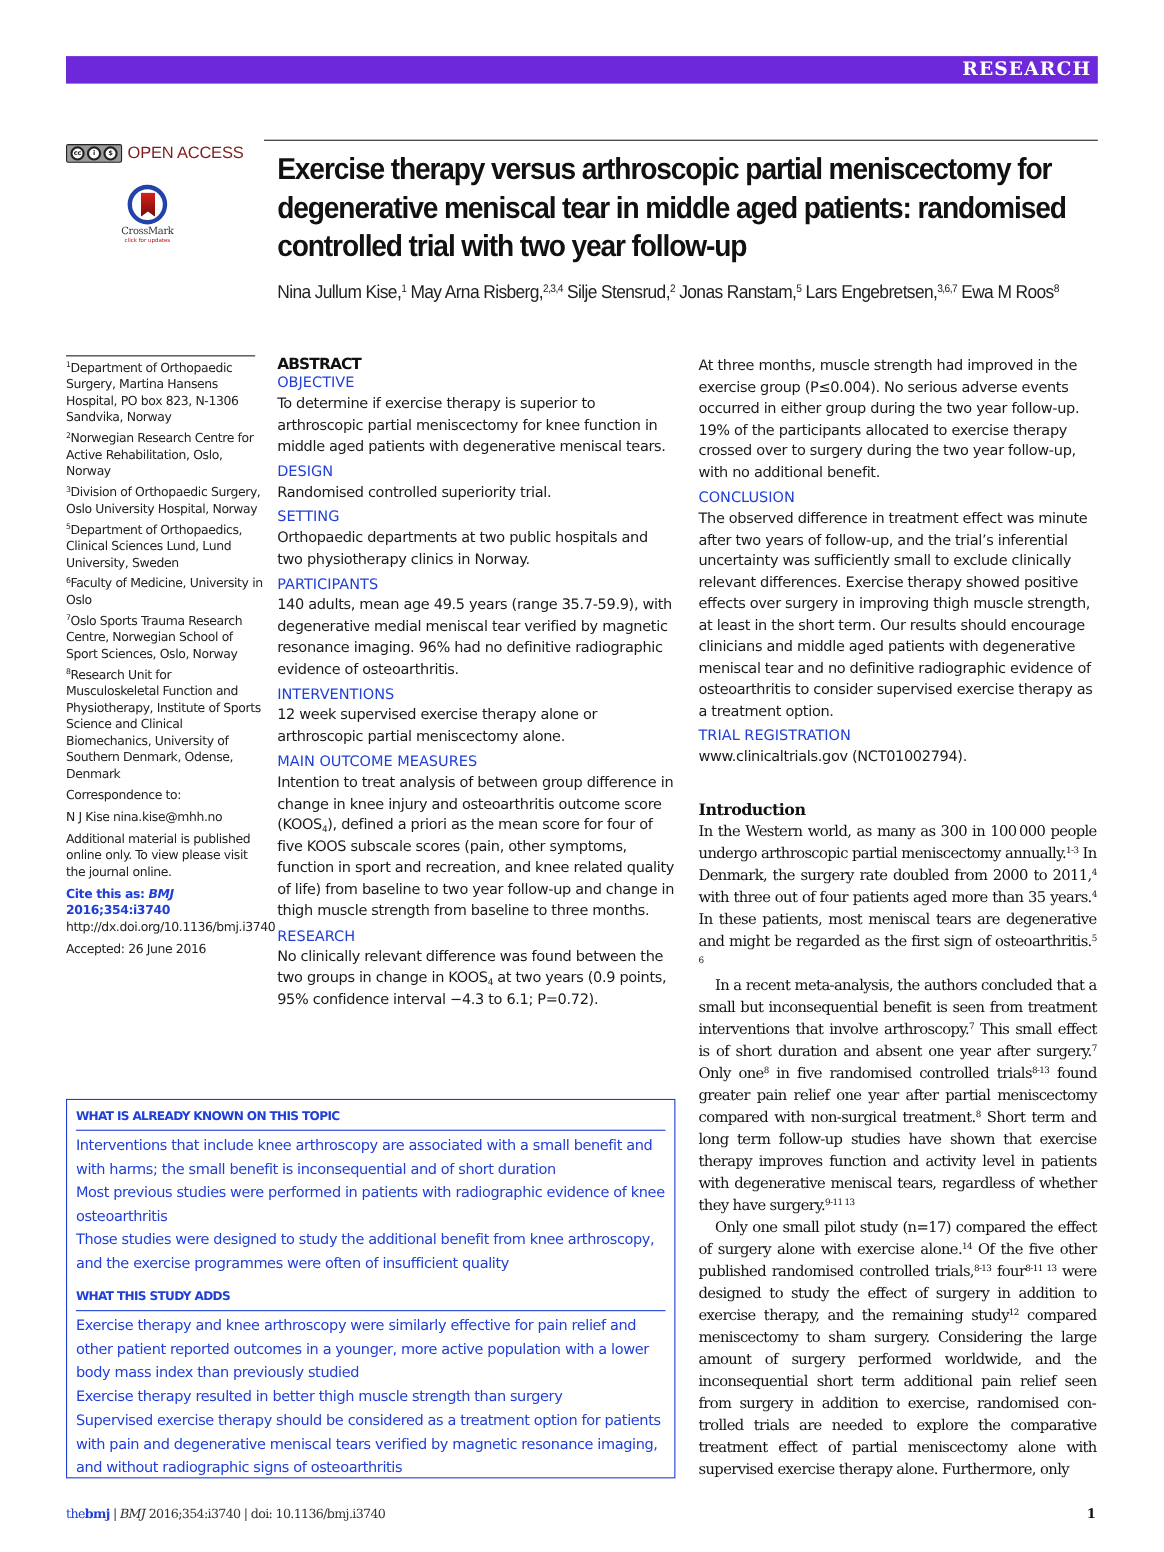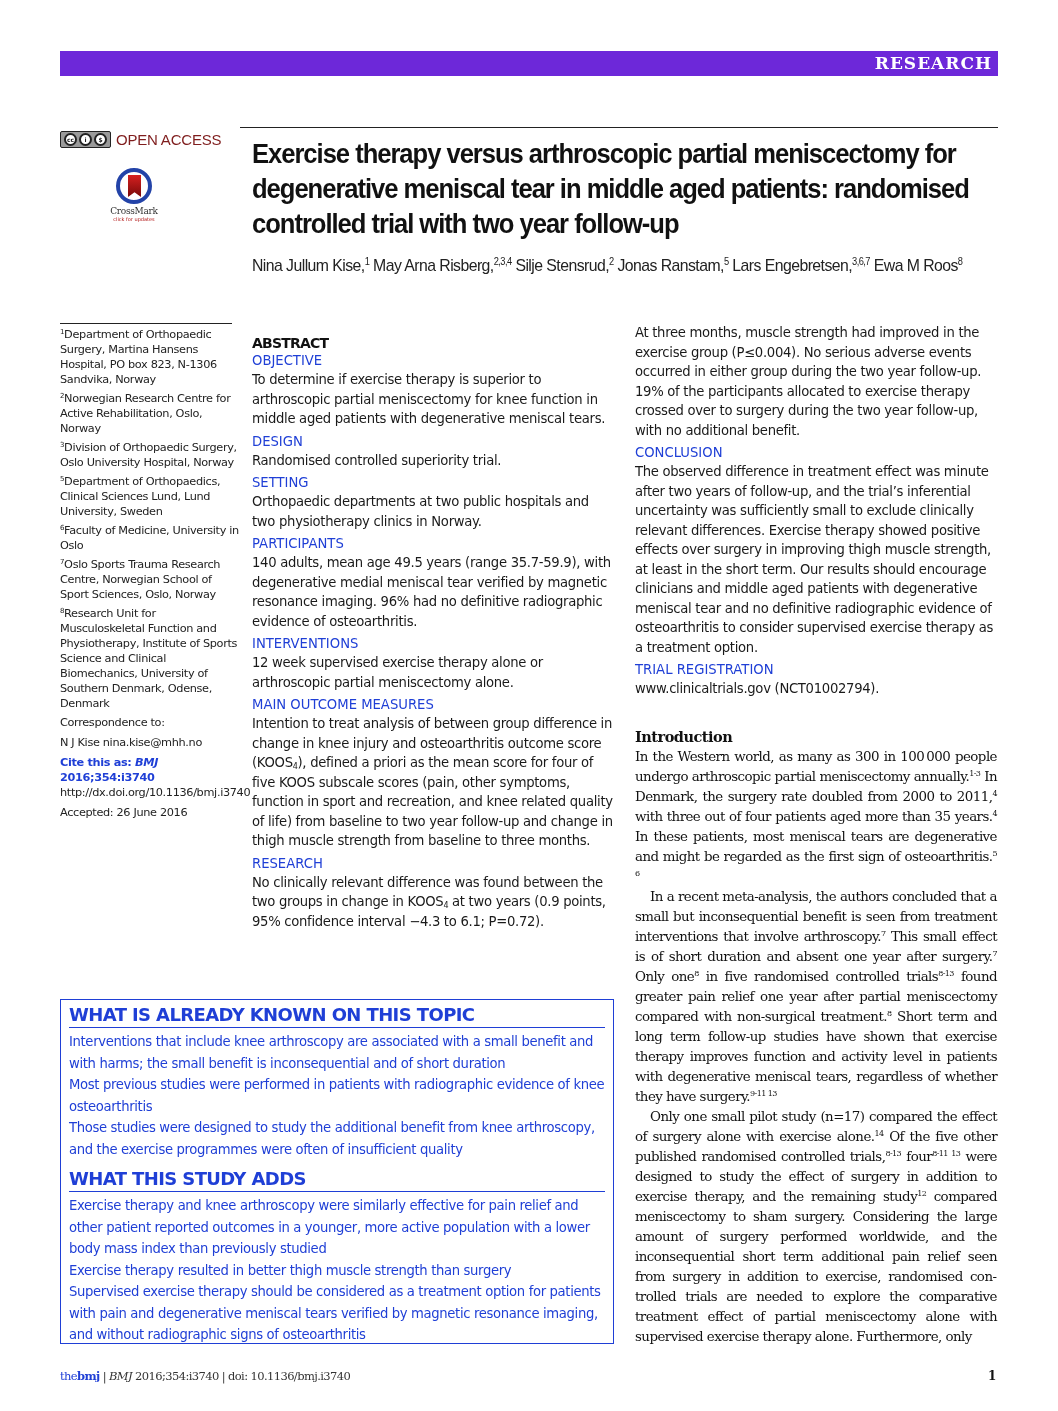--- a/index.html
+++ b/index.html
@@ -27,35 +27,35 @@
 
   .aff-rule { position: absolute; left: 60px; top: 323px; width: 172px; height: 1px; background: #222; }
   .sidebar { position: absolute; left: 60px; top: 327px; width: 180px; font-family: "DejaVu Sans", sans-serif; font-size: 11.3px; line-height: 15px; color: #222; letter-spacing: -0.35px; }
   .aff { margin-bottom: 4px; }
   .aff sup { font-size: 7px; vertical-align: 4px; line-height: 0; }
   .side-block { margin-bottom: 5px; }
   .cite { color: #1f3fd6; font-weight: bold; }
   .cite i { font-style: italic; }
 
   .abstract { position: absolute; left: 252px; top: 323px; width: 362px; font-size: 13.2px; line-height: 19.5px; letter-spacing: -0.3px; color: #1a1a1a; }
-  .abs-title { font-weight: bold; font-size: 14px; color: #111; letter-spacing: -0.8px; line-height: 17px; margin-top: 12px; }
+  .abs-title { font-weight: bold; font-size: 14px; color: #111; letter-spacing: -0.8px; line-height: 17px; }
   .abs-head { color: #1f3fd6; font-size: 13.2px; font-weight: normal; line-height: 18px; letter-spacing: 0px; }
   .abs-body { margin-bottom: 4px; }
   .abs-body sub { font-size: 8px; vertical-align: -2px; line-height: 0; }
 
   .col3 { position: absolute; left: 635px; top: 323px; width: 362px; font-size: 13.2px; line-height: 19.5px; letter-spacing: -0.3px; }
 
   .intro { position: absolute; left: 635px; top: 727px; width: 362px; font-family: "DejaVu Serif", serif; font-size: 13.4px; line-height: 20px; color: #111; letter-spacing: -0.55px; text-align: justify; }
   .intro-head { font-weight: bold; font-size: 14.5px; line-height: 20px; margin-bottom: 0; letter-spacing: -0.5px; }
   .intro p { text-indent: 0; }
   .intro p + p { text-indent: 15px; }
   .intro sup { font-size: 8px; vertical-align: 5px; line-height: 0; }
 
   .boxes { position: absolute; left: 60px; top: 999px; width: 554px; height: 345px; border: 1.5px solid #1f3fd6; padding: 2px 8px 0 8px; color: #1f3fd6; font-size: 13.2px; line-height: 21.5px; letter-spacing: -0.35px; }
-  .box-head { font-weight: bold; font-size: 18px; line-height: 25px; letter-spacing: -0.6px; border-bottom: 1.5px solid #1f3fd6; margin-bottom: 3px; }
+  .box-head { font-weight: bold; font-size: 11px; line-height: 25px; letter-spacing: -0.6px; border-bottom: 1.5px solid #1f3fd6; margin-bottom: 3px; }
   .box-item { margin-bottom: 0px; }
   .box-sep { height: 6px; }
 
   .footer { position: absolute; left: 60px; top: 1369px; font-family: "DejaVu Serif", serif; font-size: 11.5px; color: #333; letter-spacing: -0.6px; }
   .footer .the { color: #1f3fd6; }
   .footer .bmj { color: #1f3fd6; font-weight: bold; }
   .footer i { font-style: italic; }
   .page-num { position: absolute; left: 988px; top: 1369px; font-family: "DejaVu Serif", serif; font-weight: bold; font-size: 12px; color: #111; }
 </style>
 </head>
@@ -92,20 +92,21 @@
       <div class="aff"><sup>1</sup>Department of Orthopaedic Surgery, Martina Hansens Hospital, PO box 823, N-1306 Sandvika, Norway</div>
       <div class="aff"><sup>2</sup>Norwegian Research Centre for Active Rehabilitation, Oslo, Norway</div>
       <div class="aff"><sup>3</sup>Division of Orthopaedic Surgery, Oslo University Hospital, Norway</div>
       <div class="aff"><sup>5</sup>Department of Orthopaedics, Clinical Sciences Lund, Lund University, Sweden</div>
       <div class="aff"><sup>6</sup>Faculty of Medicine, University in Oslo</div>
       <div class="aff"><sup>7</sup>Oslo Sports Trauma Research Centre, Norwegian School of Sport Sciences, Oslo, Norway</div>
       <div class="aff"><sup>8</sup>Research Unit for Musculoskeletal Function and Physiotherapy, Institute of Sports Science and Clinical Biomechanics, University of Southern Denmark, Odense, Denmark</div>
     </div>
   <div class="side-block">Correspondence to:</div>
   <div class="side-block">N J Kise nina.kise@mhh.no</div>
+  <div class="side-block">Additional material is published online only. To view please visit the journal online.</div>
   <div>
     <span class="cite">Cite this as: </span><span class="cite"><i>BMJ</i></span><span class="cite"> 2016;354:i3740</span>
   </div>
   <div class="side-block">http://dx.doi.org/10.1136/bmj.i3740</div>
   <div class="side-block">Accepted: 26 June 2016</div>
 </aside>
 
 <section class="abstract">
   <div class="abs-title">ABSTRACT</div>
   <div class="abs-head">OBJECTIVE</div>

